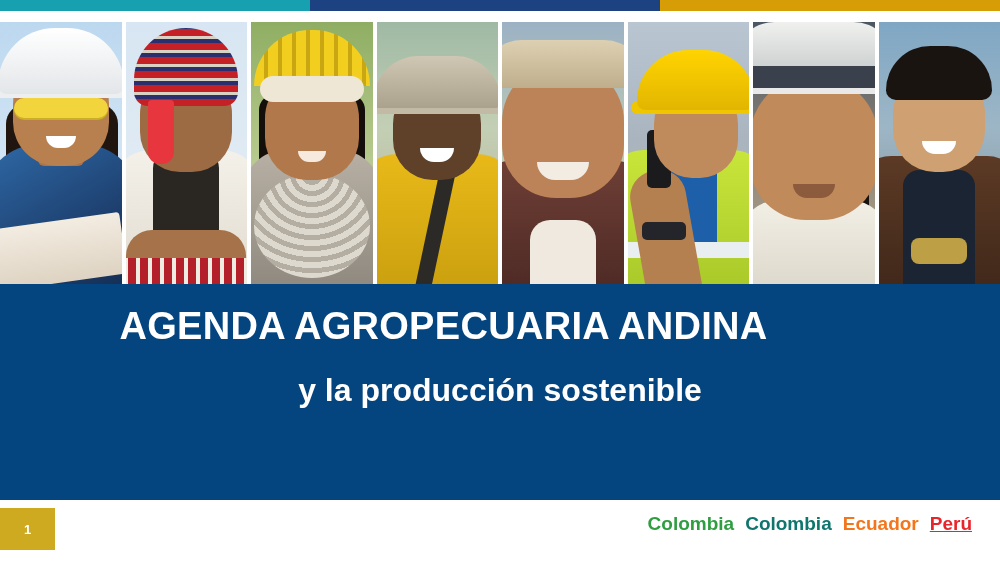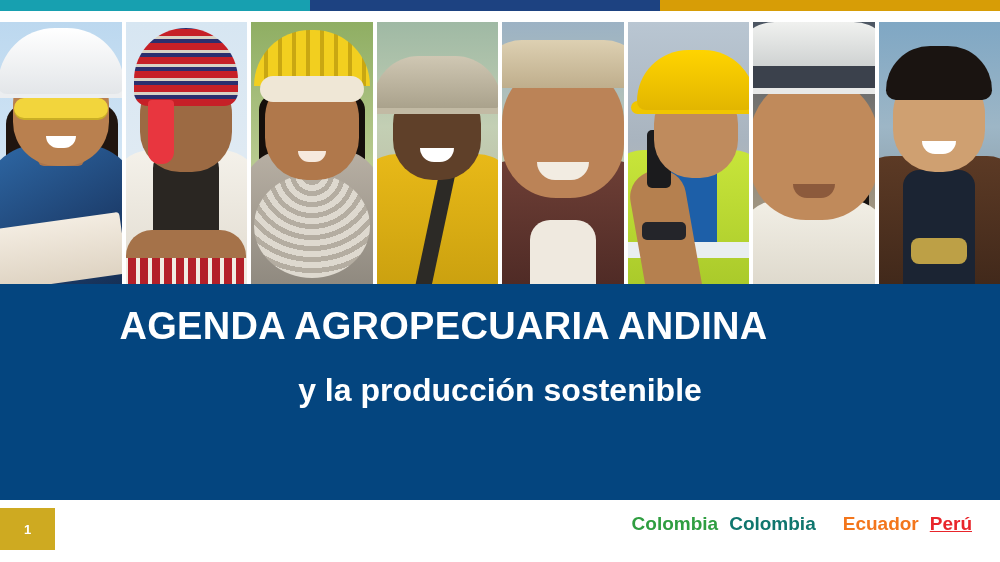--- a/index.html
+++ b/index.html
@@ -245,21 +245,21 @@
   .countries {
     position: absolute;
     right: 28px; top: 13px;
     display: flex;
     gap: 11px;
     font-size: 19px;
     font-weight: bold;
   }
   .c-bolivia  { color: #2f9e41; }
   .c-colombia { color: #0f766e; }
-  .c-ecuador  { color: #f3761c; margin-left: 16px; }
+  .c-ecuador  { color: #f3761c; }
   .c-peru     { color: #e8252b; text-decoration: underline; }
 </style>
 </head>
 <body>
 
 <div id="slide">
 
   <div class="topbar">
     <div class="topbar-seg topbar-teal"></div>
     <div class="topbar-seg topbar-blue"></div>

